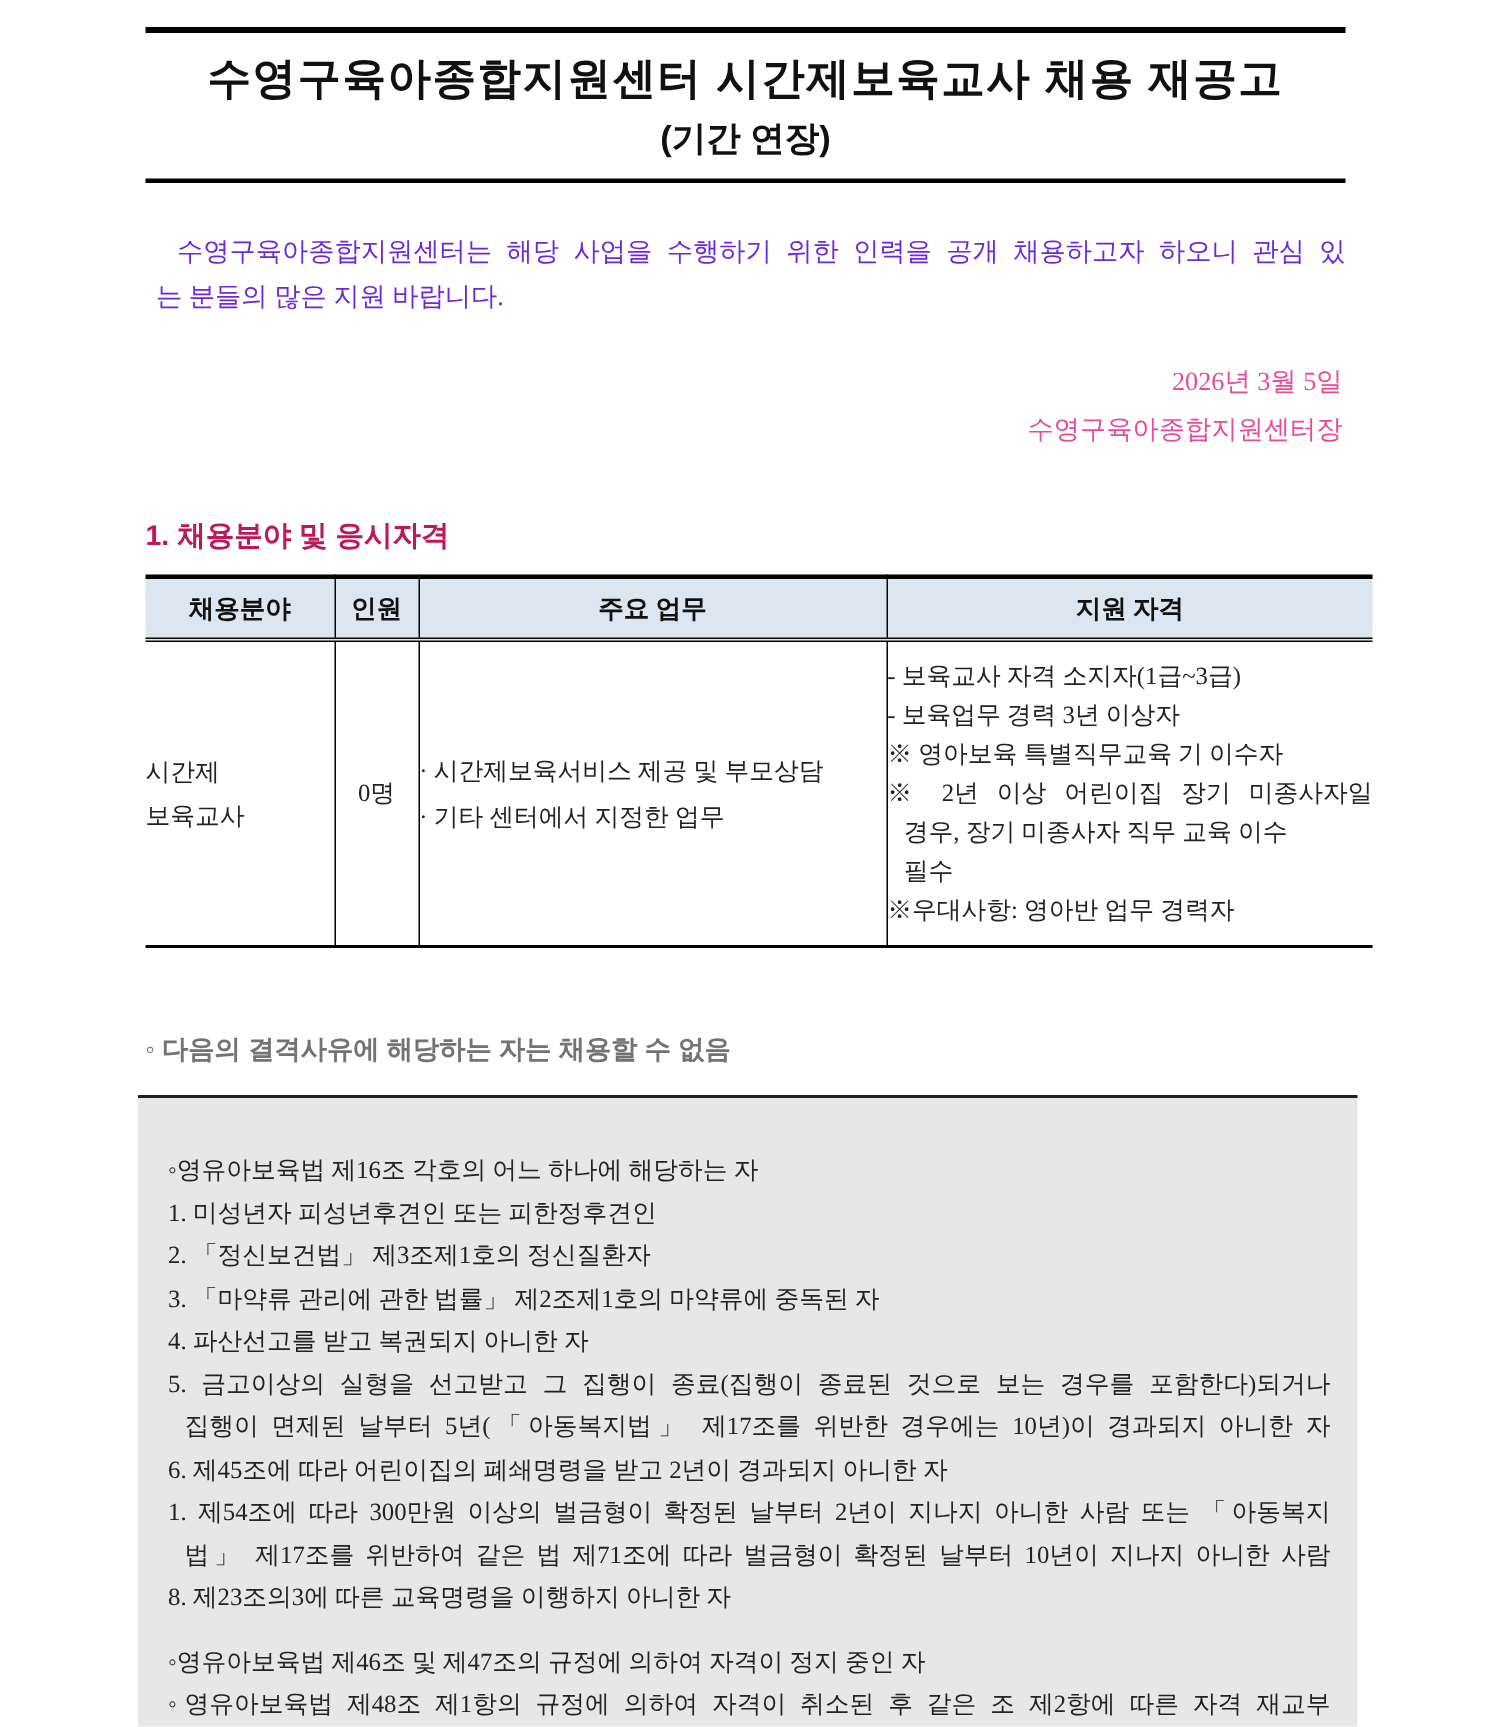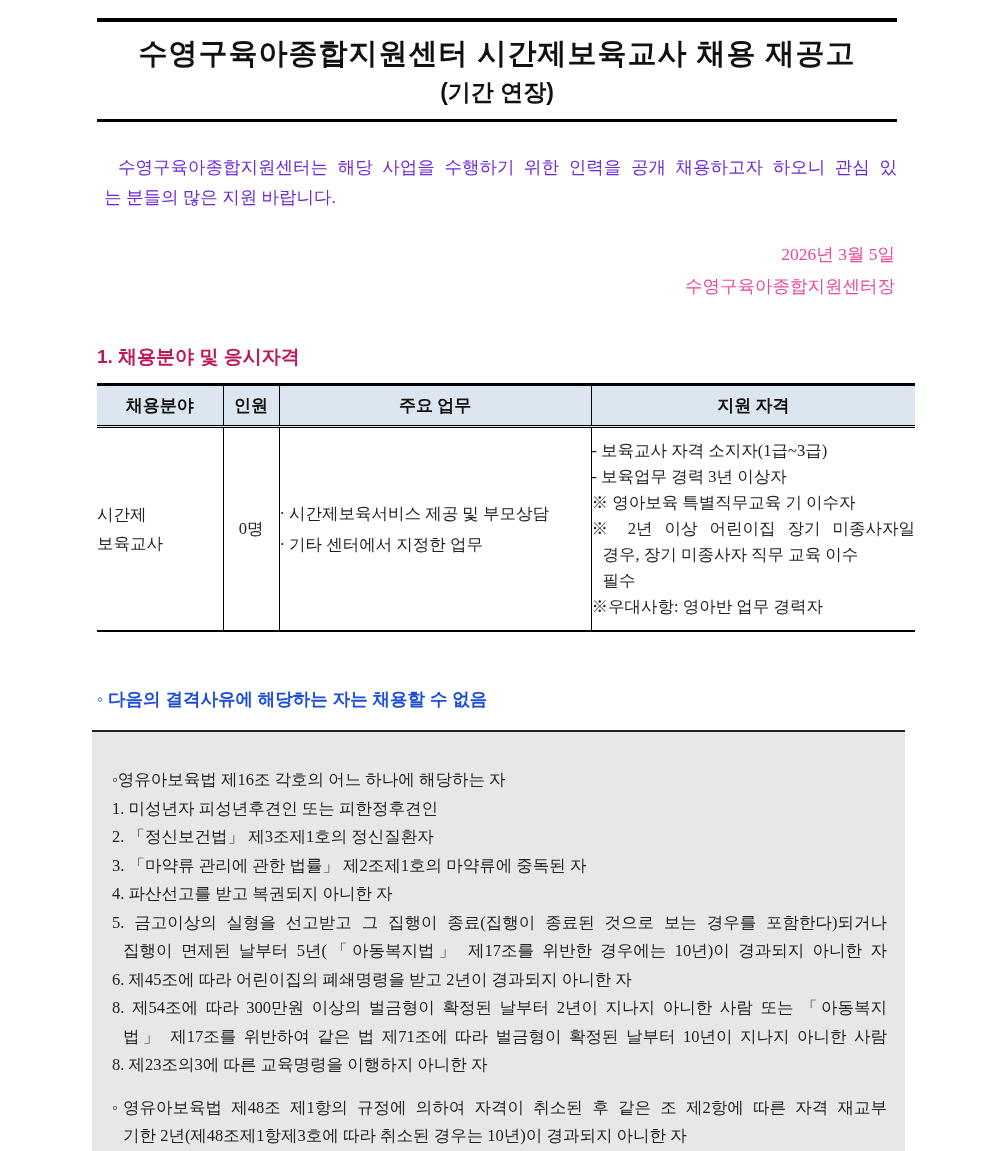--- a/index.html
+++ b/index.html
@@ -67,21 +67,21 @@
   table.recruit td + td{border-left:1px solid #000;}
   table.recruit td{height:202px;vertical-align:middle;padding:0;}
   td.pos{text-align:left;line-height:29px;}
   td.cnt{text-align:center;}
   td.duties{padding-left:14px;line-height:31px;}
   td.qual{padding:6px 8px 10px 10px;line-height:26px;}
   .cont{padding-left:11px;}
   
   .subheading{
     margin:55px 95px 0 97px;
-    font-size:17.5px;font-weight:bold;color:#1d4ed8;
+    font-size:17.5px;font-weight:bold;color:#737373;
     font-family:"Liberation Sans","DejaVu Sans",sans-serif;
   }
   .graybox{
     box-sizing:border-box;
     margin:19px 0 0 92px;width:813px;height:461px;
     background:var(--box-bg);
     border-top:2px solid #222;
     border-bottom:3px solid #111;
     padding:34px 18px 0 20px;
     font-size:16.5px;line-height:28.5px;color:#222;
@@ -151,19 +151,20 @@
 
 <div class="graybox">
   <div>◦영유아보육법 제16조 각호의 어느 하나에 해당하는 자</div>
   <div>1. 미성년자 피성년후견인 또는 피한정후견인</div>
   <div>2. 「정신보건법」 제3조제1호의 정신질환자</div>
   <div>3. 「마약류 관리에 관한 법률」 제2조제1호의 마약류에 중독된 자</div>
   <div>4. 파산선고를 받고 복권되지 아니한 자</div>
   <div class="stretch">5. 금고이상의 실형을 선고받고 그 집행이 종료(집행이 종료된 것으로 보는 경우를 포함한다)되거나</div>
   <div class="cont stretch">집행이 면제된 날부터 5년(「아동복지법」 제17조를 위반한 경우에는 10년)이 경과되지 아니한 자</div>
   <div>6. 제45조에 따라 어린이집의 폐쇄명령을 받고 2년이 경과되지 아니한 자</div>
-  <div class="stretch">8. 제54조에 따라 300만원 이상의 벌금형이 확정된 날부터 2년이 지나지 아니한 사람 또는 「아동복지</div>
+  <div class="stretch">1. 제54조에 따라 300만원 이상의 벌금형이 확정된 날부터 2년이 지나지 아니한 사람 또는 「아동복지</div>
   <div class="cont stretch">법」 제17조를 위반하여 같은 법 제71조에 따라 벌금형이 확정된 날부터 10년이 지나지 아니한 사람</div>
   <div>8. 제23조의3에 따른 교육명령을 이행하지 아니한 자</div>
   <div class="spacer"></div>
+  <div>◦영유아보육법 제46조 및 제47조의 규정에 의하여 자격이 정지 중인 자</div>
   <div class="stretch">◦영유아보육법 제48조 제1항의 규정에 의하여 자격이 취소된 후 같은 조 제2항에 따른 자격 재교부</div>
   <div class="cont">기한 2년(제48조제1항제3호에 따라 취소된 경우는 10년)이 경과되지 아니한 자</div>
 </div>
 
 </body></html>

